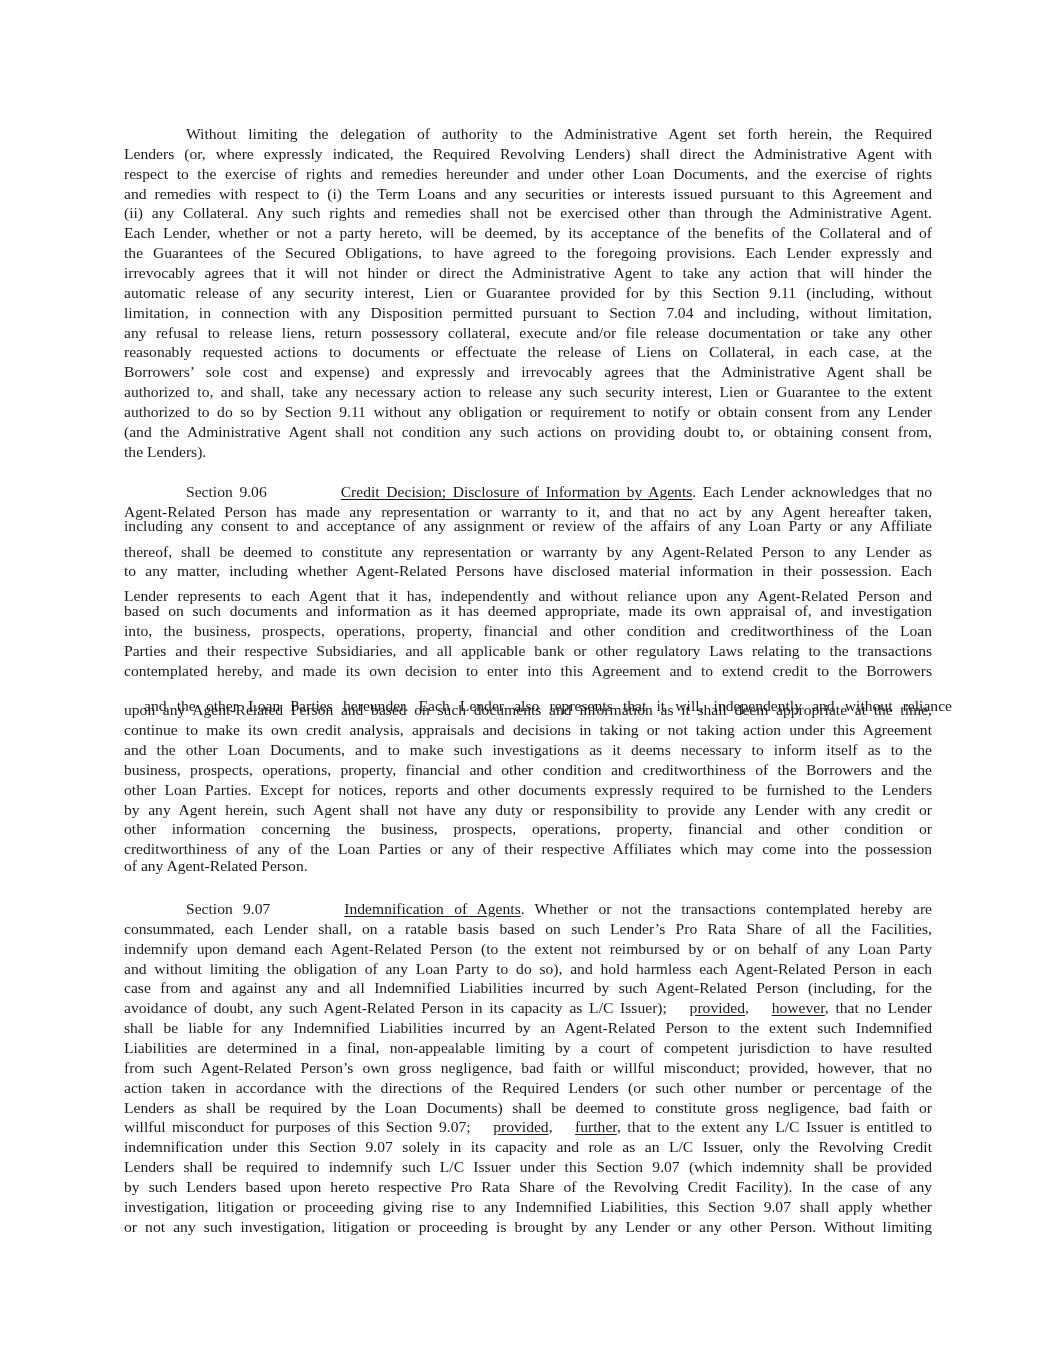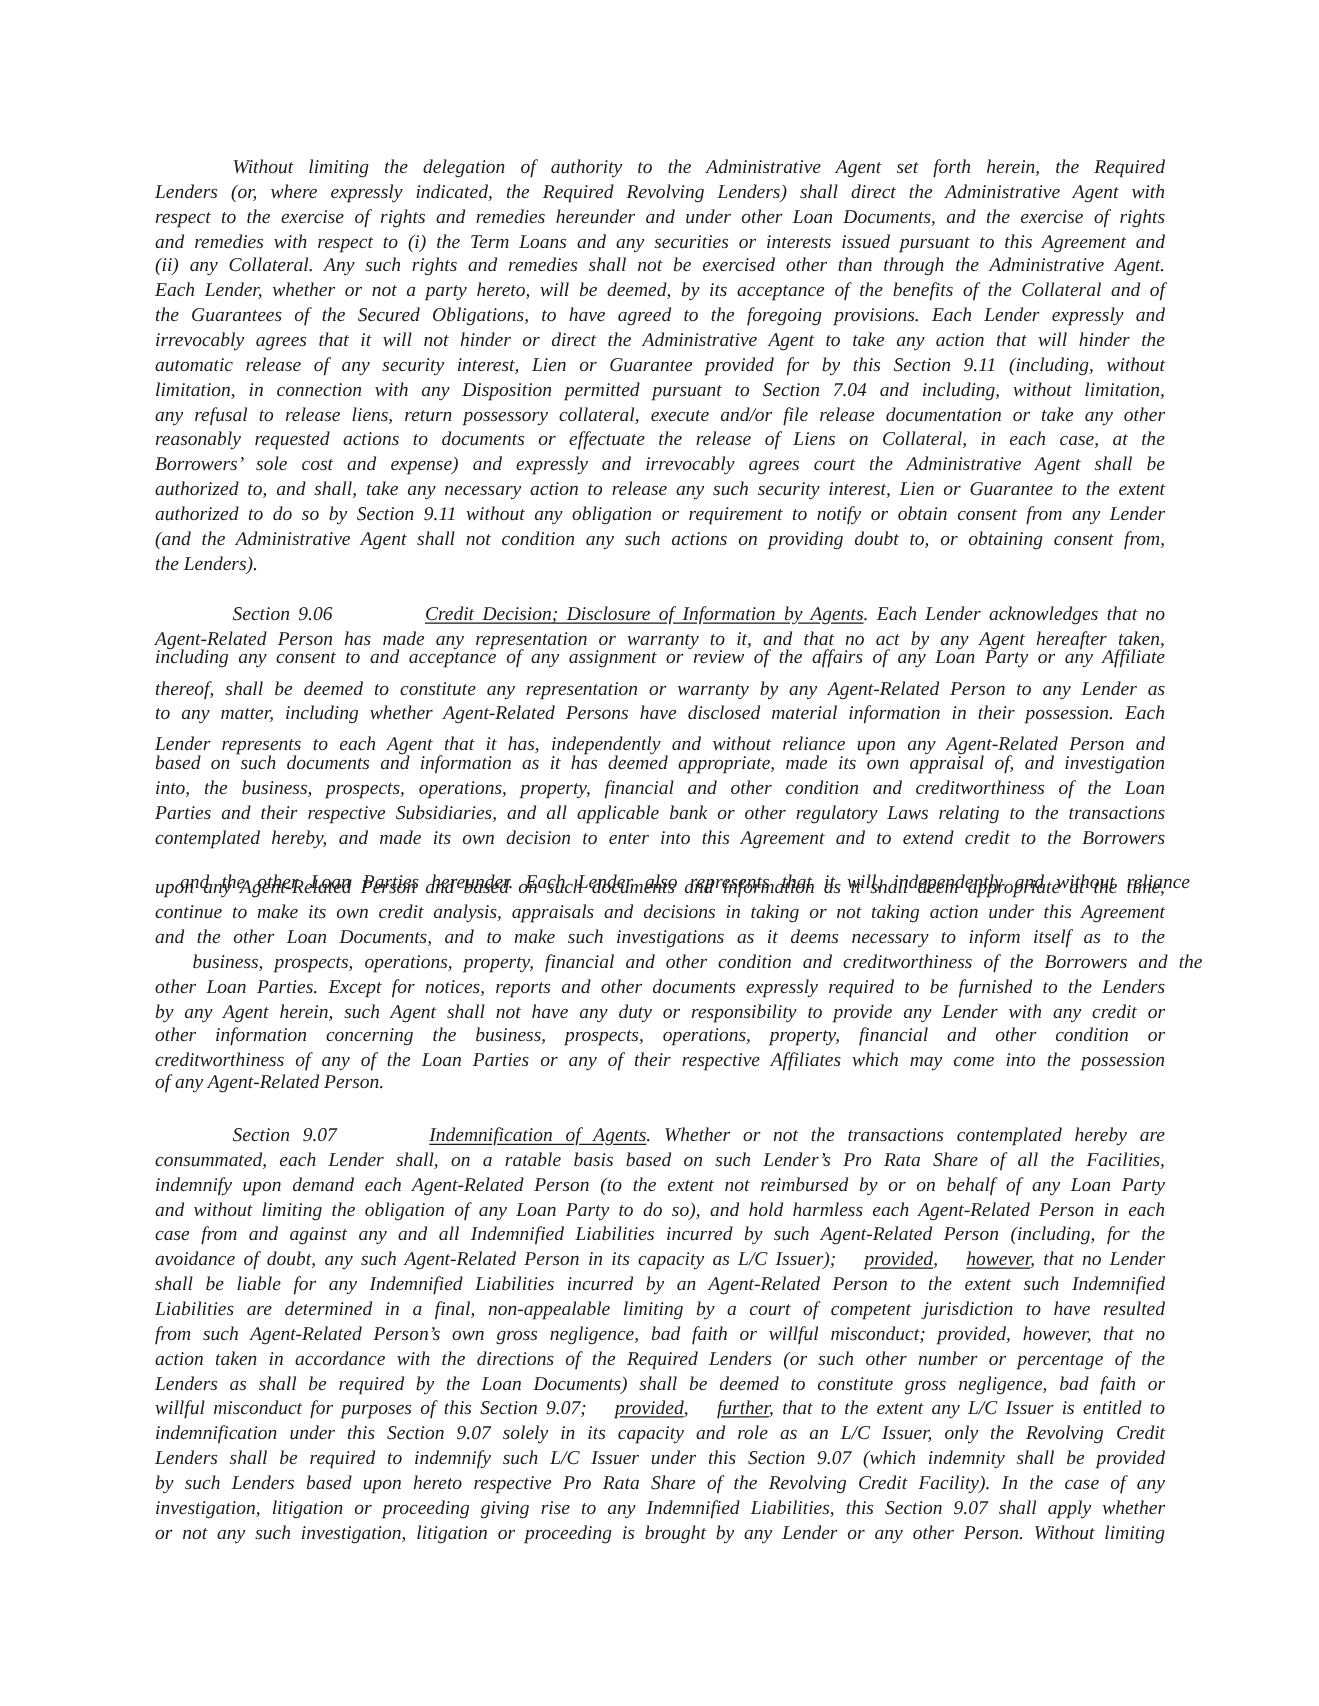--- a/index.html
+++ b/index.html
@@ -1,17 +1,17 @@
 <!DOCTYPE html>
 <html><head>
 <meta charset="utf-8">
 <style>
   html, body { margin: 0; padding: 0; background: #ffffff; }
   body { width: 1055px; height: 1365px; position: relative; overflow: hidden; }
-  .page { position: absolute; left: 0; top: 0; width: 1055px; height: 1052px; background: #ffffff; font-style: italic; }
+  .page { position: absolute; left: 0; top: 0; width: 1055px; height: 1052px; background: #ffffff; }
   .para { position: absolute; left: 124px; width: 808px; }
   .line {
     position: absolute; left: 0; width: 808px; height: 20px;
     font-family: "Liberation Serif", serif; font-size: 15.6px; line-height: 20px;
     color: #1a1a1a; white-space: nowrap; text-align: justify; text-align-last: justify;
   }
   .line.last { text-align: left; text-align-last: left; }
   .line.indent { left: 62px; width: 746px; }
   .u { text-decoration: underline; text-underline-offset: 2px; margin-left: 16px; }
   .tab { display: inline-block; width: 58px; }
@@ -27,21 +27,21 @@
       <div class="line" style="top: 39.7px;">respect to the exercise of rights and remedies hereunder and under other Loan Documents, and the exercise of rights</div>
       <div class="line" style="top: 59.55px;">and remedies with respect to (i) the Term Loans and any securities or interests issued pursuant to this Agreement and</div>
       <div class="line" style="top: 79.4px;">(ii) any Collateral.  Any such rights and remedies shall not be exercised other than through the Administrative Agent.</div>
       <div class="line" style="top: 99.25px;">Each Lender, whether or not a party hereto, will be deemed, by its acceptance of the benefits of the Collateral and of</div>
       <div class="line" style="top: 119.1px;">the Guarantees of the Secured Obligations, to have agreed to the foregoing provisions.  Each Lender expressly and</div>
       <div class="line" style="top: 138.95px;">irrevocably agrees that it will not hinder or direct the Administrative Agent to take any action that will hinder the</div>
       <div class="line" style="top: 158.8px;">automatic release of any security interest, Lien or Guarantee provided for by this Section 9.11 (including, without</div>
       <div class="line" style="top: 178.65px;">limitation, in connection with any Disposition permitted pursuant to Section 7.04 and including, without limitation,</div>
       <div class="line" style="top: 198.5px;">any refusal to release liens, return possessory collateral, execute and/or file release documentation or take any other</div>
       <div class="line" style="top: 218.35px;">reasonably requested actions to documents or effectuate the release of Liens on Collateral, in each case, at the</div>
-      <div class="line" style="top: 238.2px;">Borrowers’ sole cost and expense) and expressly and irrevocably agrees court the Administrative Agent shall be</div>
+      <div class="line" style="top: 238.2px;">Borrowers’ sole cost and expense) and expressly and irrevocably agrees that the Administrative Agent shall be</div>
       <div class="line" style="top: 258.05px;">authorized to, and shall, take any necessary action to release any such security interest, Lien or Guarantee to the extent</div>
       <div class="line" style="top: 277.9px;">authorized to do so by Section 9.11 without any obligation or requirement to notify or obtain consent from any Lender</div>
       <div class="line" style="top: 297.75px;">(and the Administrative Agent shall not condition any such actions on providing doubt to, or obtaining consent from,</div>
       <div class="line last" style="top: 317.6px;">the Lenders).</div>
     </div>
 
   <div class="para" id="p2" style="top:482px;">
     <div class="line indent" style="top:0;">
       <span>Section 9.06</span><span class="tab"></span><span class="u">Credit Decision; Disclosure of Information by Agents</span><span>.  Each Lender acknowledges that no</span>
     </div>
@@ -51,21 +51,21 @@
       <div class="line" style="top: 79.4px;">to any matter, including whether Agent-Related Persons have disclosed material information in their possession.  Each</div>
       <div class="line" style="top: 104px;">Lender represents to each Agent that it has, independently and without reliance upon any Agent-Related Person and</div>
       <div class="line" style="top: 119.1px;">based on such documents and information as it has deemed appropriate, made its own appraisal of, and investigation</div>
       <div class="line" style="top: 138.95px;">into, the business, prospects, operations, property, financial and other condition and creditworthiness of the Loan</div>
       <div class="line" style="top: 158.8px;">Parties and their respective Subsidiaries, and all applicable bank or other regulatory Laws relating to the transactions</div>
       <div class="line" style="top: 178.65px;">contemplated hereby, and made its own decision to enter into this Agreement and to extend credit to the Borrowers</div>
       <div class="line" style="top: 214px; margin-left: 20px;">and the other Loan Parties hereunder.  Each Lender also represents that it will, independently and without reliance</div>
       <div class="line" style="top: 218.35px;">upon any Agent-Related Person and based on such documents and information as it shall deem appropriate at the time,</div>
       <div class="line" style="top: 238.2px;">continue to make its own credit analysis, appraisals and decisions in taking or not taking action under this Agreement</div>
       <div class="line" style="top: 258.05px;">and the other Loan Documents, and to make such investigations as it deems necessary to inform itself as to the</div>
-      <div class="line" style="top: 277.9px; margin-left: 30px;">business, prospects, operations, property, financial and other condition and creditworthiness of the Borrowers and the</div>
+      <div class="line" style="top: 277.9px;">business, prospects, operations, property, financial and other condition and creditworthiness of the Borrowers and the</div>
       <div class="line" style="top: 297.75px;">other Loan Parties.  Except for notices, reports and other documents expressly required to be furnished to the Lenders</div>
       <div class="line" style="top: 317.6px;">by any Agent herein, such Agent shall not have any duty or responsibility to provide any Lender with any credit or</div>
       <div class="line" style="top: 337.45px;">other information concerning the business, prospects, operations, property, financial and other condition or</div>
       <div class="line" style="top: 357.3px;">creditworthiness of any of the Loan Parties or any of their respective Affiliates which may come into the possession</div>
       <div class="line last" style="top: 374px;">of any Agent-Related Person.</div>
     </div>
 
   <div class="para" id="p3" style="top:899px;">
     <div class="line indent" style="top:0;">
       <span>Section 9.07</span><span class="tab"></span><span class="u">Indemnification of Agents</span><span>.  Whether or not the transactions contemplated hereby are</span>

